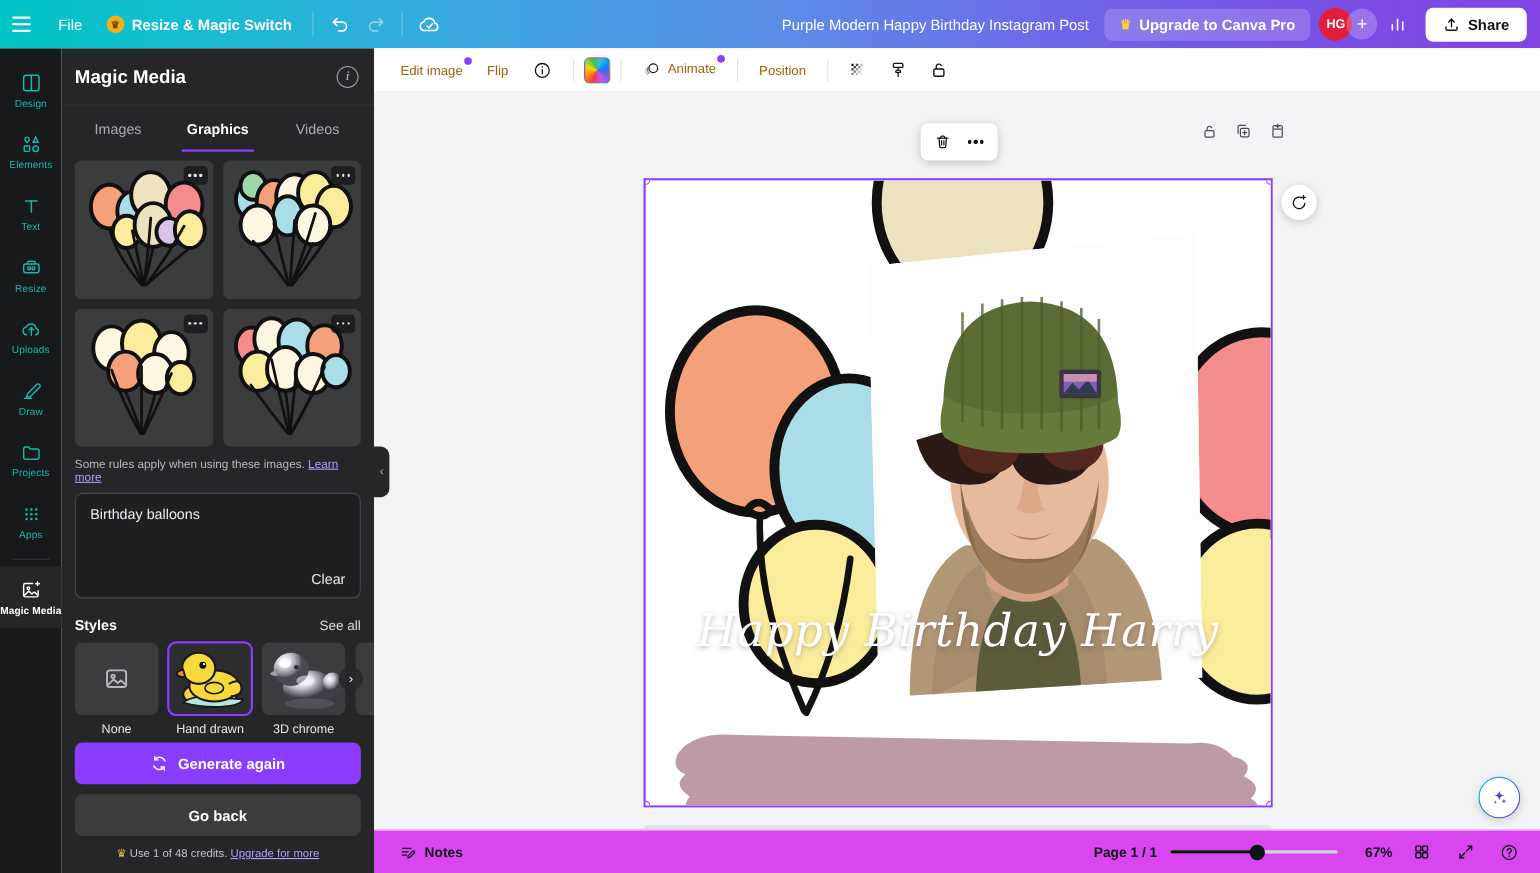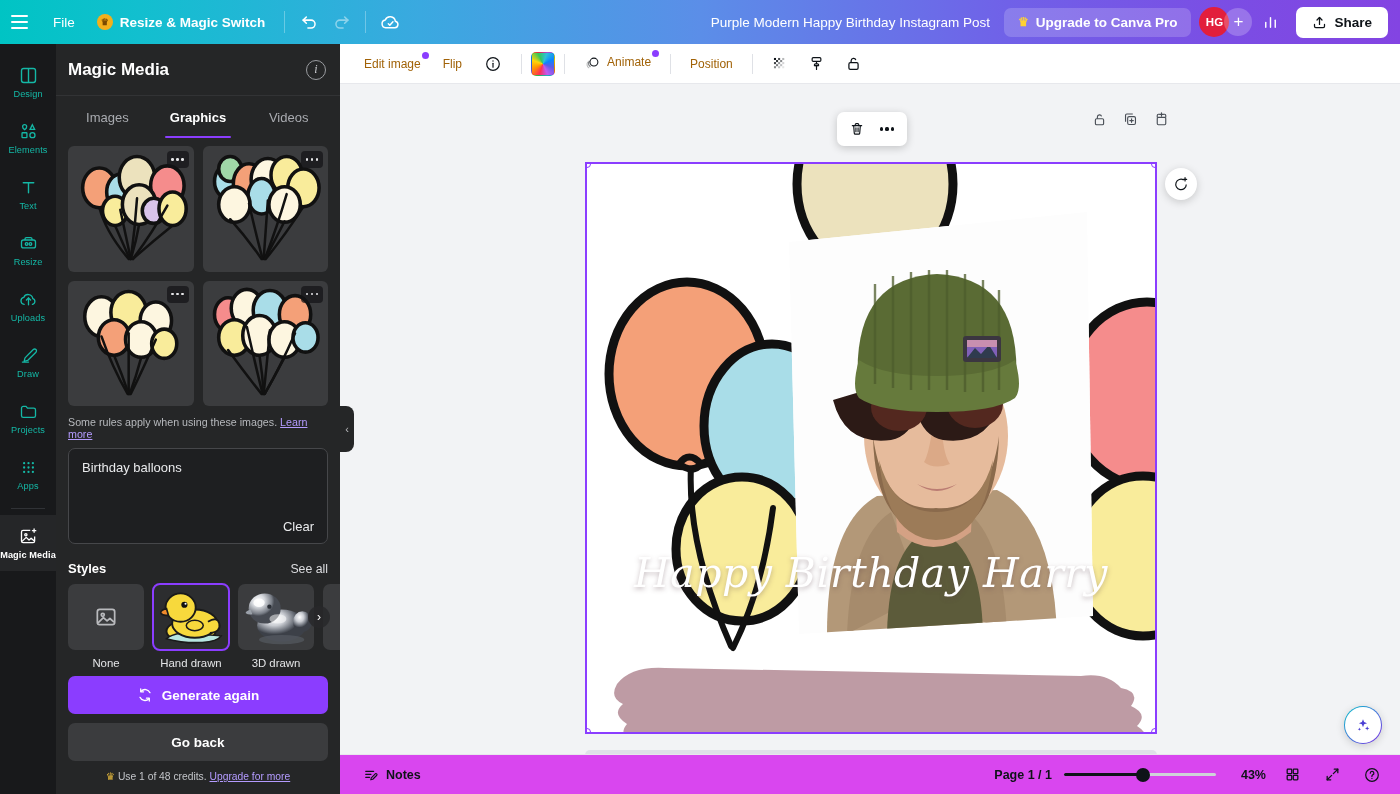--- a/index.html
+++ b/index.html
@@ -540,21 +540,21 @@
             <ellipse cx="46" cy="44" rx="26" ry="17" fill="url(#chr1)"></ellipse>
             <ellipse cx="68" cy="40" rx="10" ry="11" fill="url(#chr1)"></ellipse>
             <ellipse cx="28" cy="26" rx="17" ry="16" fill="url(#chr2)"></ellipse>
             <ellipse cx="22" cy="20" rx="6" ry="4.5" fill="#ffffff" opacity="0.85"></ellipse>
             <ellipse cx="42" cy="37" rx="9" ry="5" fill="#ffffff" opacity="0.5"></ellipse>
             <circle cx="33" cy="24" r="2.3" fill="#2b2f36"></circle>
             <path d="M13 27 q-6 2 -5 4 q3 2 7 1 z" fill="#9aa0a9"></path>
             <ellipse cx="46" cy="59" rx="24" ry="5" fill="#5a5f67" opacity="0.6"></ellipse>
           </svg>
         </div>
-        <div class="style-lbl">3D drawn</div>
+        <div class="style-lbl">3D chrome</div>
       </div>
 
       <div class="style-item" style="overflow:hidden;width:22px">
         <div class="style-sw" style="width:40px;background:#3b3c3e"></div>
       </div>
 
       <div class="style-next">›</div>
     </div>
 
     <div class="panel-foot">
@@ -819,21 +819,21 @@
         <span>Notes</span>
       </div>
 
       <div class="status-right">
         <div class="page-ind">Page 1 / 1</div>
         <div class="slider">
           <div class="slider-track"></div>
           <div class="slider-fill" id="zfill" style="width: 78.7636px;"></div>
           <div class="slider-knob" id="zknob" style="left: 71.7636px;"></div>
         </div>
-        <div class="zoom-val">43%</div>
+        <div class="zoom-val">67%</div>
         <div class="st-ic">
           <svg width="17" height="17" viewBox="0 0 24 24" fill="none" stroke="#0e1318" stroke-width="1.8">
             <rect x="4.5" y="4.5" width="6.4" height="6.4" rx="1"></rect>
               <rect x="13.1" y="4.5" width="6.4" height="6.4" rx="1"></rect>
             <rect x="4.5" y="13.1" width="6.4" height="6.4" rx="1"></rect>
               <rect x="13.1" y="13.1" width="6.4" height="6.4" rx="1"></rect>
           </svg>
         </div>
         <div class="st-ic">
           <svg width="17" height="17" viewBox="0 0 24 24" fill="none" stroke="#0e1318" stroke-width="1.8" stroke-linecap="round" stroke-linejoin="round">

